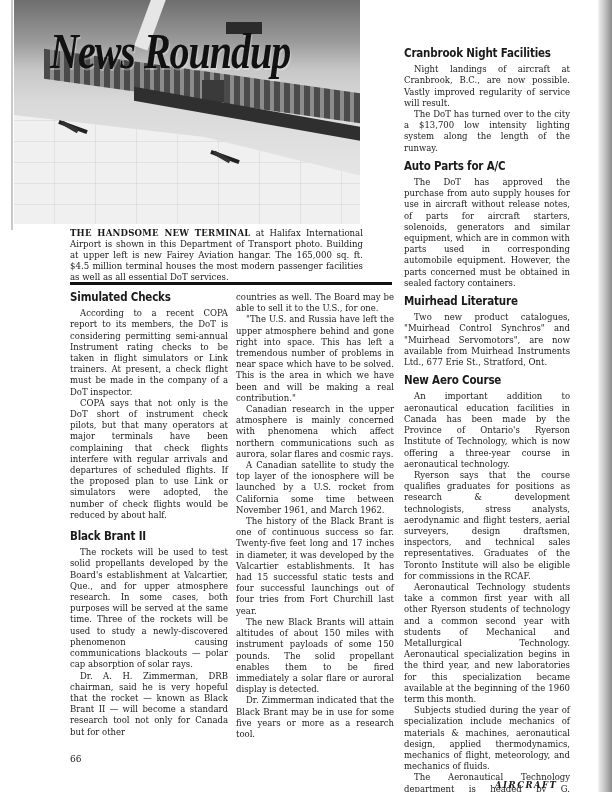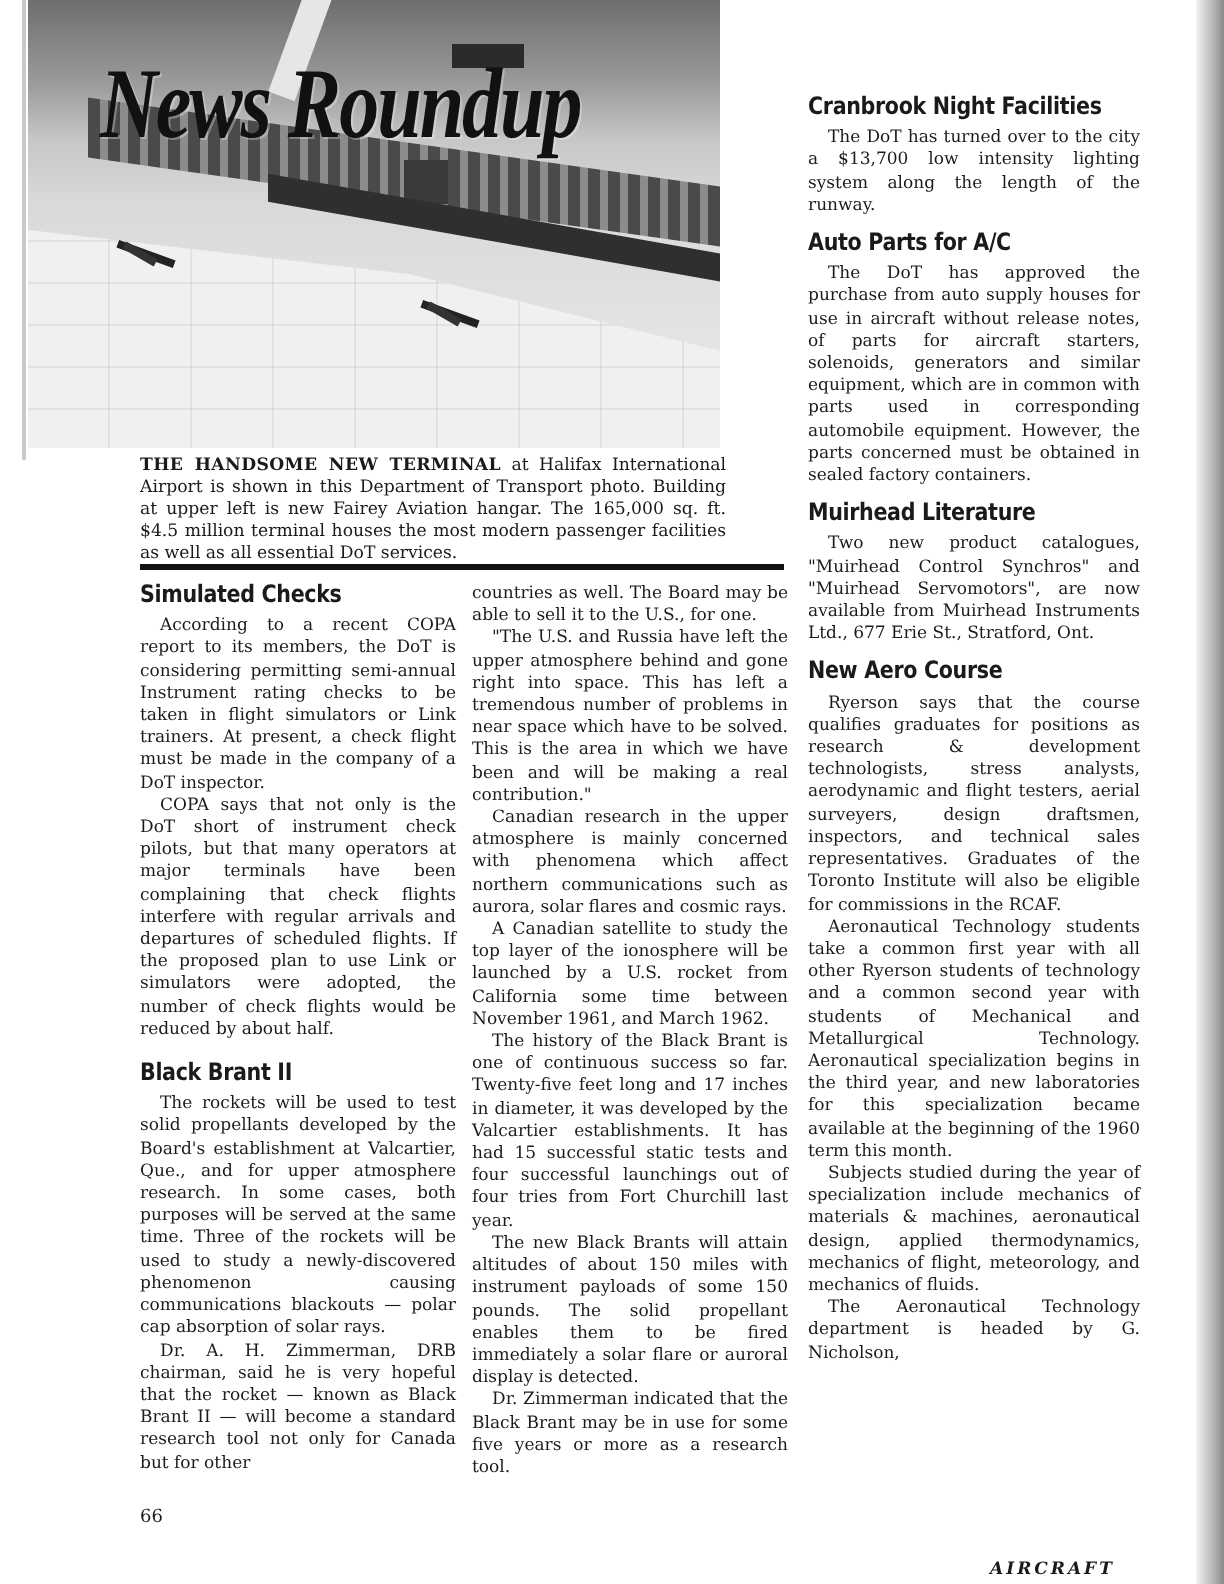--- a/index.html
+++ b/index.html
@@ -151,29 +151,31 @@
   <p>"The U.S. and Russia have left the upper atmosphere behind and gone right into space. This has left a tremendous number of problems in near space which have to be solved. This is the area in which we have been and will be making a real contribution."</p>
   <p>Canadian research in the upper atmosphere is mainly concerned with phenomena which affect northern communications such as aurora, solar flares and cosmic rays.</p>
   <p>A Canadian satellite to study the top layer of the ionosphere will be launched by a U.S. rocket from California some time between November 1961, and March 1962.</p>
   <p>The history of the Black Brant is one of continuous success so far. Twenty-five feet long and 17 inches in diameter, it was developed by the Valcartier establishments. It has had 15 successful static tests and four successful launchings out of four tries from Fort Churchill last year.</p>
   <p>The new Black Brants will attain altitudes of about 150 miles with instrument payloads of some 150 pounds. The solid propellant enables them to be fired immediately a solar flare or auroral display is detected.</p>
   <p>Dr. Zimmerman indicated that the Black Brant may be in use for some five years or more as a research tool.</p>
 </div>
 
 <div class="col" id="col3">
   <h2>Cranbrook Night Facilities</h2>
+  <p>Night landings of aircraft at Cranbrook, B.C., are now possible. Vastly improved regularity of service will result.</p>
   <p>The DoT has turned over to the city a $13,700 low intensity lighting system along the length of the runway.</p>
   <div class="spacer" style="height:7px"></div>
   <h2>Auto Parts for A/C</h2>
   <p>The DoT has approved the purchase from auto supply houses for use in aircraft without release notes, of parts for aircraft starters, solenoids, generators and similar equipment, which are in common with parts used in corresponding automobile equipment. However, the parts concerned must be obtained in sealed factory containers.</p>
   <div class="spacer" style="height:7px"></div>
   <h2>Muirhead Literature</h2>
   <p>Two new product catalogues, "Muirhead Control Synchros" and "Muirhead Servomotors", are now available from Muirhead Instruments Ltd., 677 Erie St., Stratford, Ont.</p>
   <div class="spacer" style="height:7px"></div>
   <h2>New Aero Course</h2>
+  <p>An important addition to aeronautical education facilities in Canada has been made by the Province of Ontario's Ryerson Institute of Technology, which is now offering a three-year course in aeronautical technology.</p>
   <p>Ryerson says that the course qualifies graduates for positions as research &amp; development technologists, stress analysts, aerodynamic and flight testers, aerial surveyers, design draftsmen, inspectors, and technical sales representatives. Graduates of the Toronto Institute will also be eligible for commissions in the RCAF.</p>
   <p>Aeronautical Technology students take a common first year with all other Ryerson students of technology and a common second year with students of Mechanical and Metallurgical Technology. Aeronautical specialization begins in the third year, and new laboratories for this specialization became available at the beginning of the 1960 term this month.</p>
   <p>Subjects studied during the year of specialization include mechanics of materials &amp; machines, aeronautical design, applied thermodynamics, mechanics of flight, meteorology, and mechanics of fluids.</p>
   <p>The Aeronautical Technology department is headed by G. Nicholson,</p>
 </div>
 
 <div class="page-num">66</div>
 <div class="footer-brand">AIRCRAFT</div>
 
 <div class="page-edge"></div>

